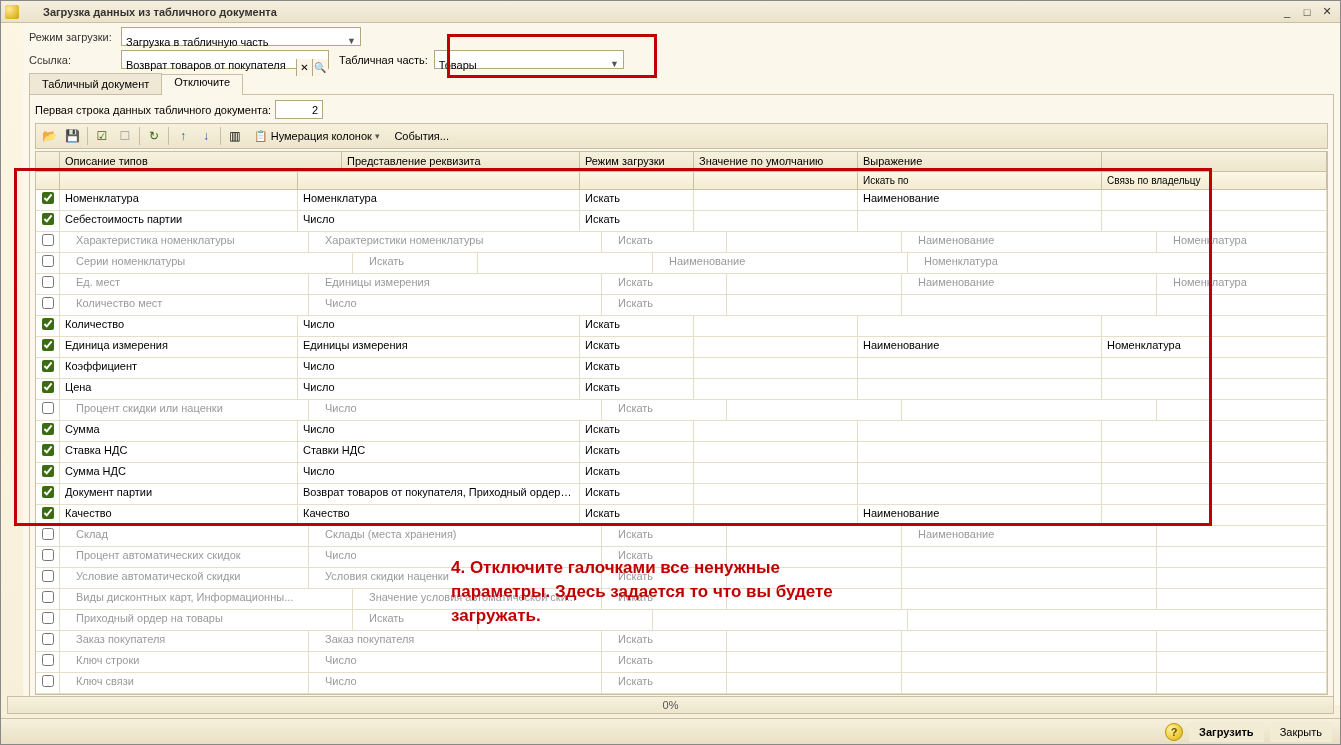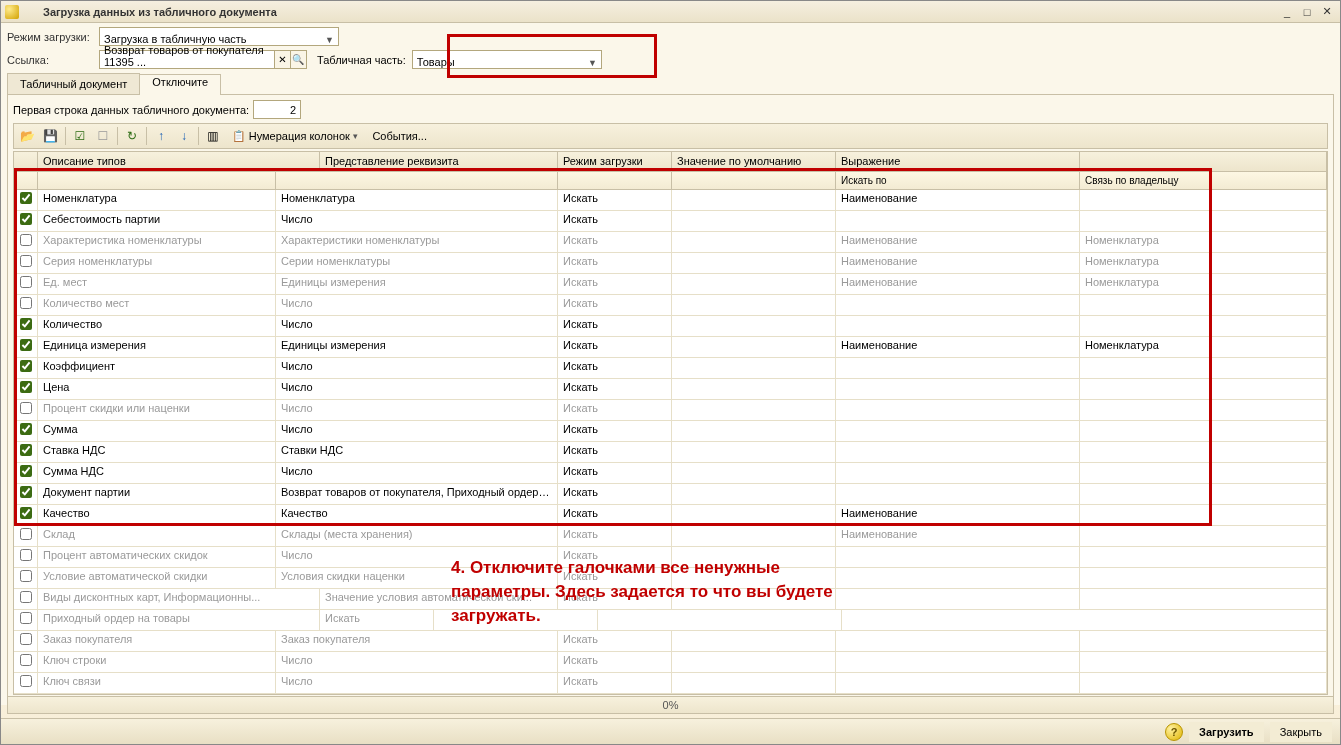--- a/index.html
+++ b/index.html
@@ -40,34 +40,35 @@
   }
   .titlebar .winbtns { display: flex; gap: 2px; }
   .titlebar .winbtn {
     width: 18px; height: 14px;
     display:flex; align-items:center; justify-content:center;
     font-size: 11px; color:#333; cursor:pointer;
   }
   .content {
     padding: 4px 6px;
     background: #fbf7ea;
+    margin-left: 22px;
   }
   .formrow {
     display: flex; align-items: center;
     margin-bottom: 4px;
   }
   .formrow .label {
     width: 92px; color: #333;
   }
   .input {
     height: 19px;
     background: #fff;
     border: 1px solid #b3a77d;
-    display: flex; align-items: flex-end;
-    padding: 0 4px;
+    display: flex; align-items: flex-start;
+    padding: 8px 4px;
     font-size: 11px;
   }
   .dropdown {
     width: 240px;
     justify-content: space-between;
   }
   .chev {
     font-size: 9px; color: #555;
   }
   .link-input {
@@ -166,21 +167,21 @@
     display: flex;
     border-bottom: 1px solid #e6dfc8;
     height: 21px;
   }
   .grow .gc {
     border-right: 1px solid #e6dfc8;
     padding: 2px 5px;
     overflow: hidden; white-space: nowrap;
     text-overflow: ellipsis;
   }
-  .grow.disabled { color: #9a9a9a; }
+  .grow.disabled { color: #9a9a9a; gap: 11px; }
   .col-chk { width: 24px; text-align:center; }
   .col-name { width: 238px; }
   .col-type { width: 282px; }
   .col-mode { width: 114px; }
   .col-def  { width: 164px; }
   .col-exp  { width: 244px; }
   .col-link { flex: 1; }
 
   input[type=checkbox] {
     width: 12px; height: 12px;
@@ -368,21 +369,20 @@
               <div class="gc col-chk"><input type="checkbox" style=""></div>
               <div class="gc col-name">Характеристика номенклатуры</div>
               <div class="gc col-type">Характеристики номенклатуры</div>
               <div class="gc col-mode">Искать</div>
               <div class="gc col-def"></div>
               <div class="gc col-exp">Наименование</div>
               <div class="gc col-link">Номенклатура</div>
             </div>
             <div class="grow disabled">
               <div class="gc col-chk"><input type="checkbox" style=""></div>
-              <div class="gc col-name">Серия номенклатуры</div>
               <div class="gc col-type">Серии номенклатуры</div>
               <div class="gc col-mode">Искать</div>
               <div class="gc col-def"></div>
               <div class="gc col-exp">Наименование</div>
               <div class="gc col-link">Номенклатура</div>
             </div>
             <div class="grow disabled">
               <div class="gc col-chk"><input type="checkbox" style=""></div>
               <div class="gc col-name">Ед. мест</div>
               <div class="gc col-type">Единицы измерения</div>

